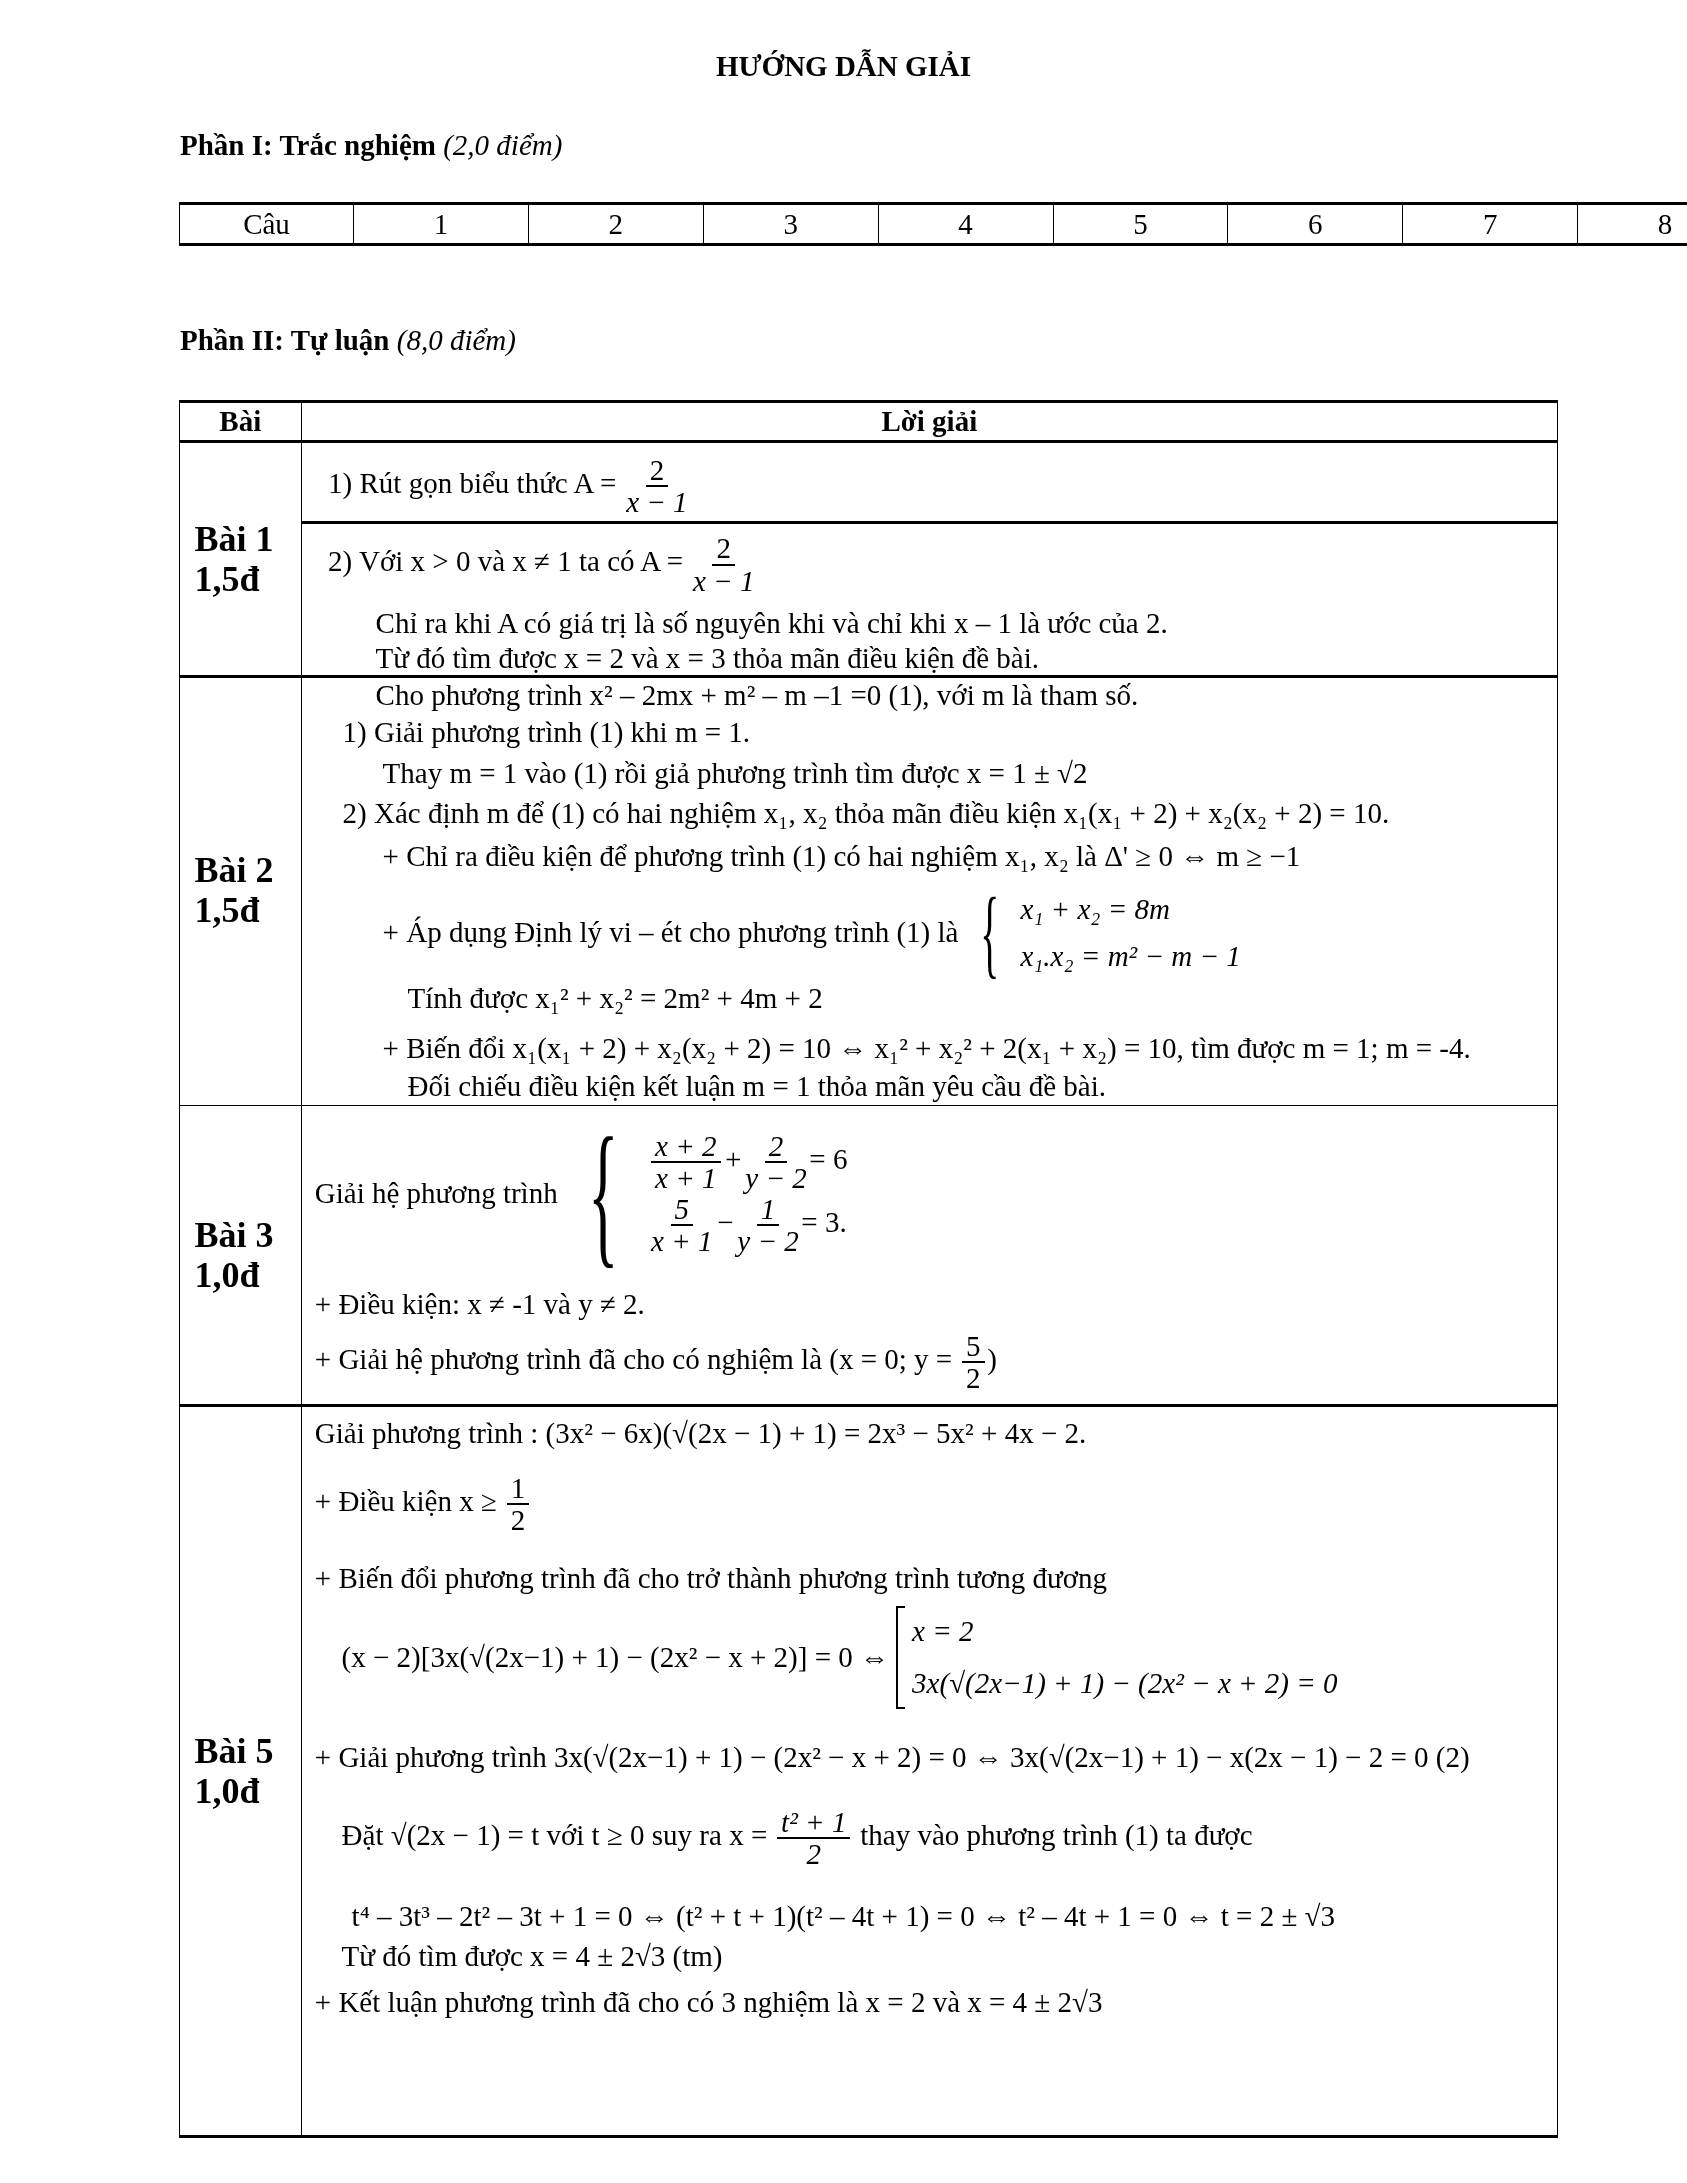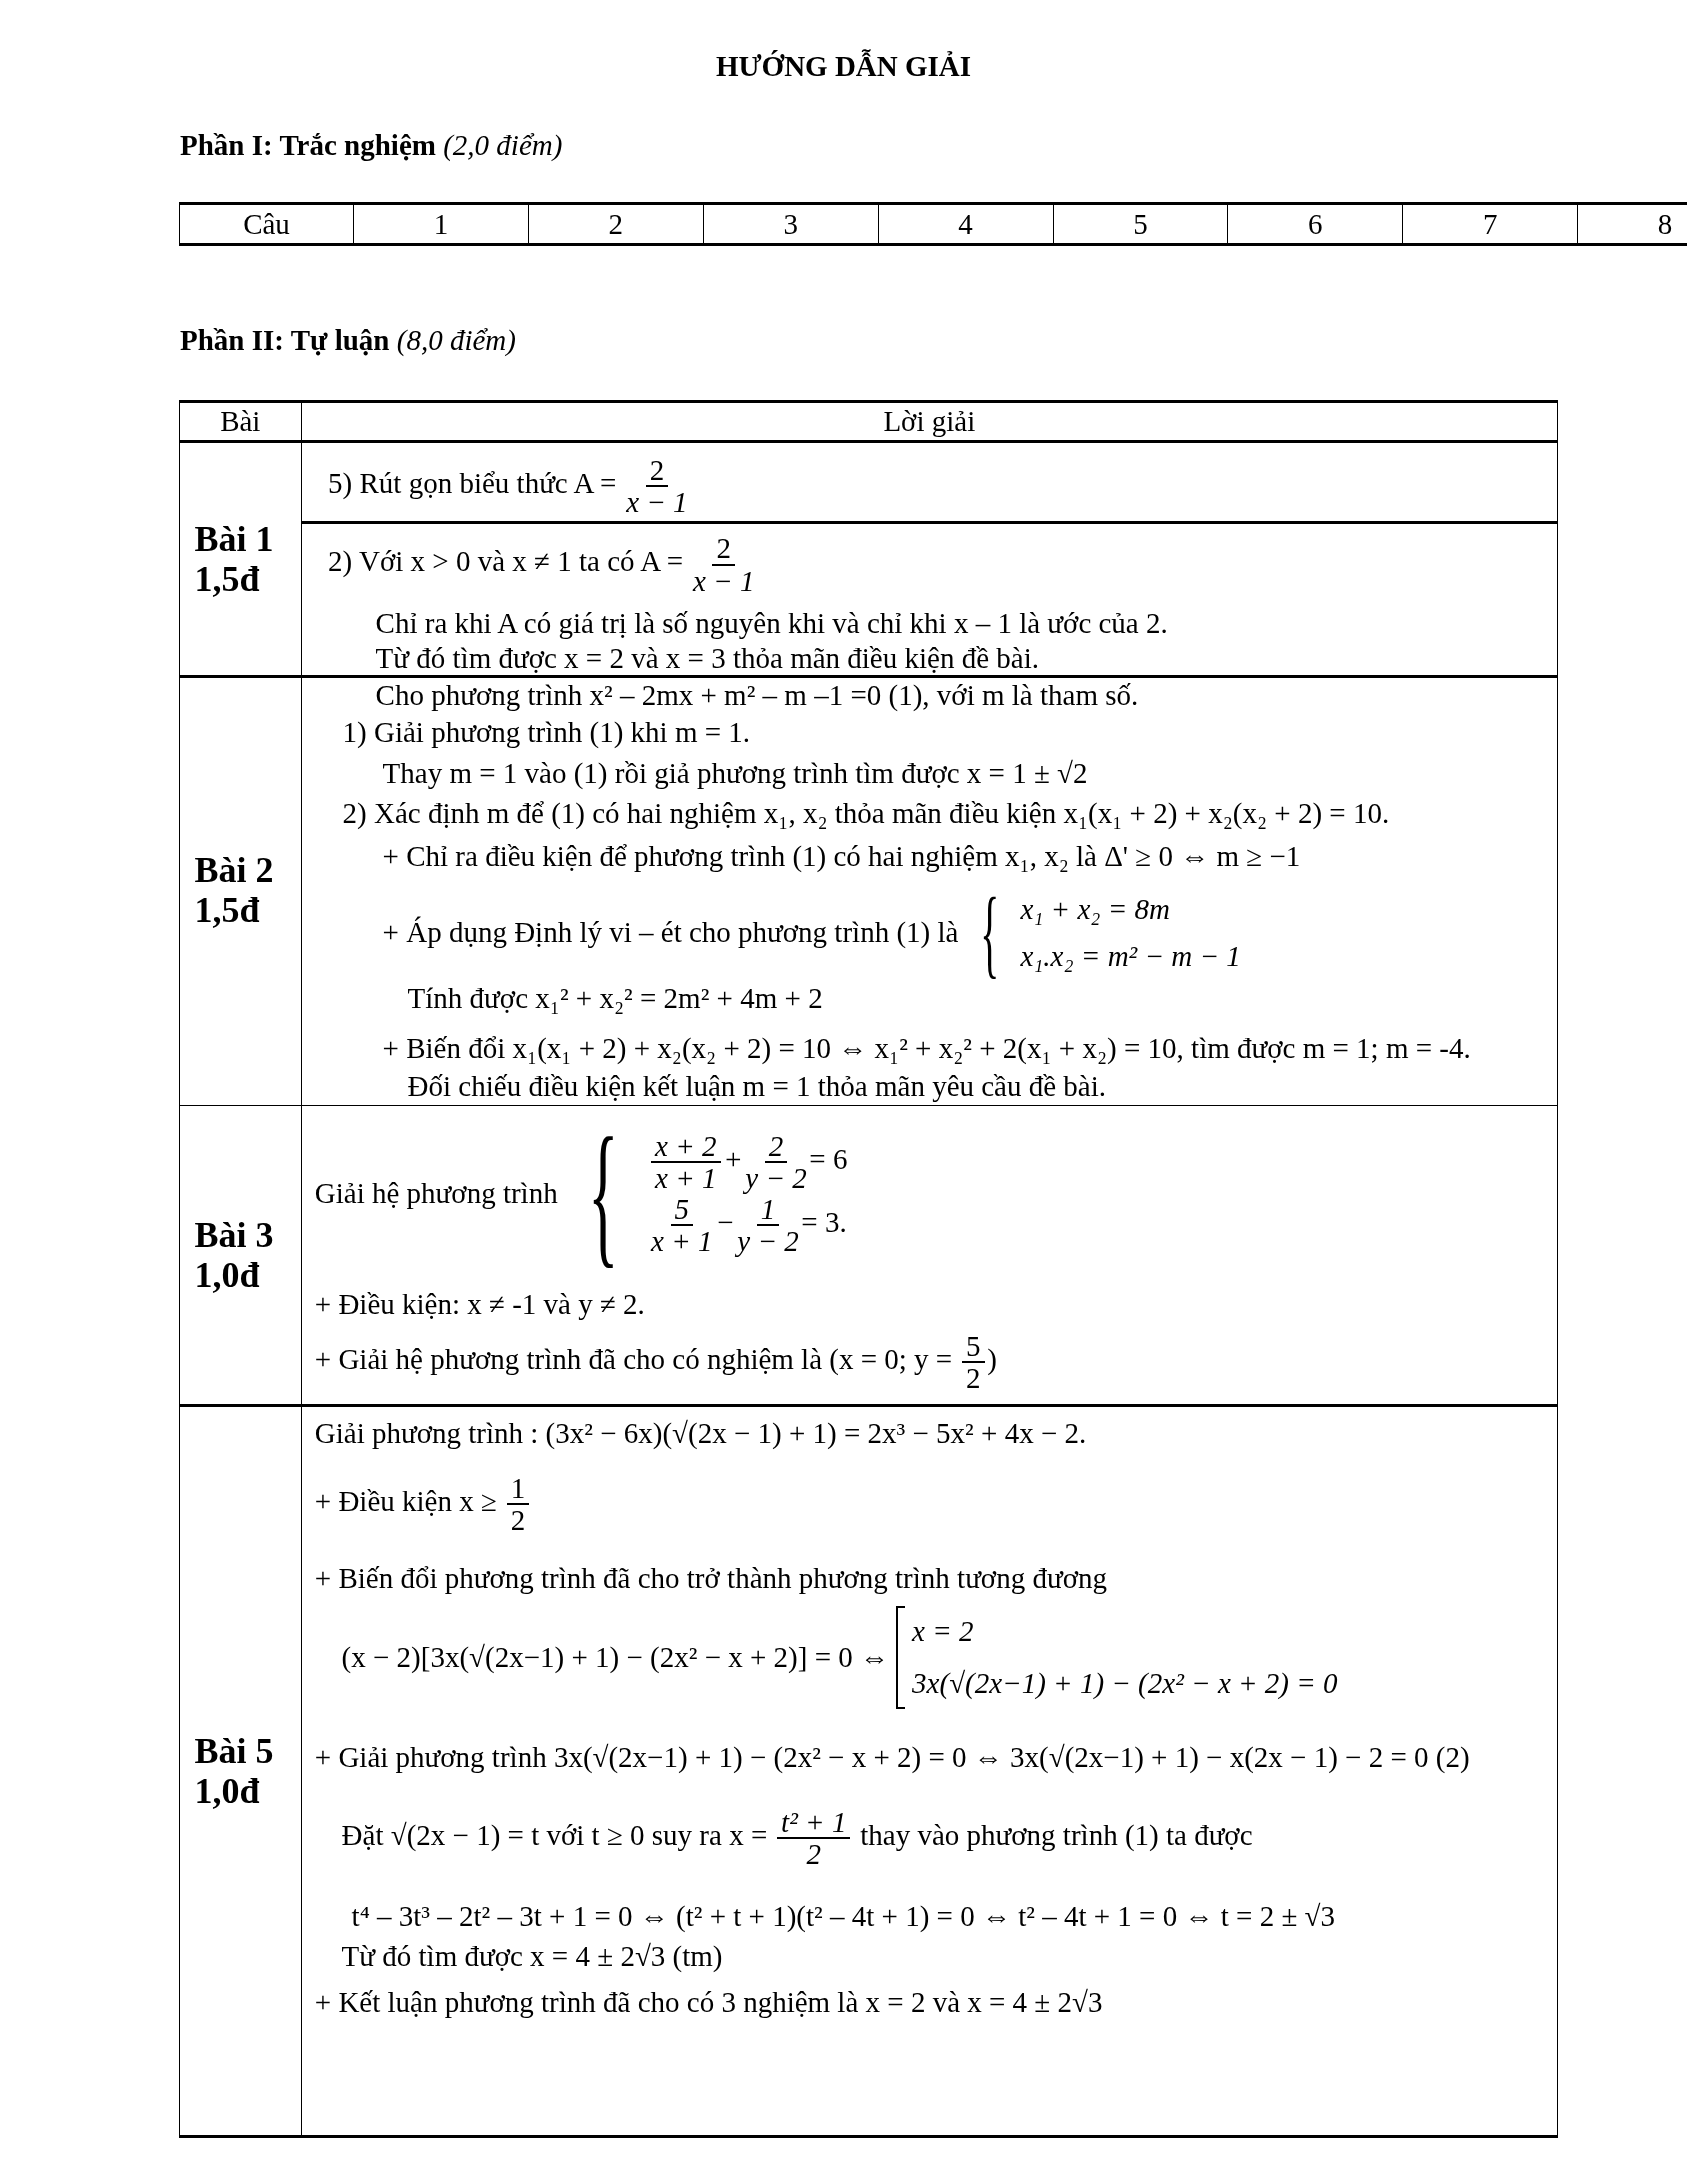--- a/index.html
+++ b/index.html
@@ -8,21 +8,21 @@
   .title { left:0; width:1687px; top:50px; text-align:center; font-weight:bold; font-size:29px; }
   .sec { left:180px; font-weight:bold; font-size:29px; }
   .sec i { font-weight:normal; }
   table { border-collapse:collapse; position:absolute; }
   #t1 { left:179px; top:202px; width:1574px; }
   #t1 td { border:1.3px solid #000; text-align:center; height:38px; font-size:29px; padding:0; }
   #t1 tr { border-top:3.3px solid #000; border-bottom:3.3px solid #000; }
   #t2 { left:179px; top:400px; width:1379px; }
   #t2 td { border:1.3px solid #000; vertical-align:top; padding:0; }
   #t2 tr.thick { border-top:3.3px solid #000; }
-  #t2 .hdr td { font-weight:normal; text-align:center; height:37px; vertical-align:middle; }
+  #t2 .hdr td { font-weight:bold; text-align:center; height:37px; vertical-align:middle; }
   .lab { width:106px; font-weight:bold; font-size:36px; vertical-align:middle !important; padding-left:14.6px !important; line-height:40px; }
   .cell { position:relative; }
   .ln { position:absolute; white-space:nowrap; font-size:29px; }
   .m { font-style:italic; }
   .frac { display:inline-flex; flex-direction:column; align-items:center; vertical-align:middle; line-height:1.05; margin:0 2.6px; }
   .frac .n { border-bottom:2.6px solid #000; padding:0 4px; }
   .brace { display:inline-block; vertical-align:middle; font-size:99px; line-height:1; transform:scaleX(0.4); }
   .sys { display:inline-flex; flex-direction:column; vertical-align:middle; line-height:1.6; }
 </style>
 </head>
@@ -63,21 +63,21 @@
     <td>Lời giải</td>
   </tr>
 
   <tr class="thick">
     <td class="lab" rowspan="2">
       <div>Bài 1</div>
       <div>1,5đ</div>
     </td>
     <td class="cell" style="height:78px">
       <div class="ln" style="left:26.5px; top:12px;">
-        <span>5)   Rút gọn biểu thức A =</span>
+        <span>1)   Rút gọn biểu thức A =</span>
         <span class="frac">
               <span class="n">2</span>
               <span class="m">x − 1</span>
             </span>
       </div>
     </td>
   </tr>
   <tr class="thick">
     <td class="cell" style="height:151px">
       <div class="ln" style="left:26.5px; top:9.3px;">

